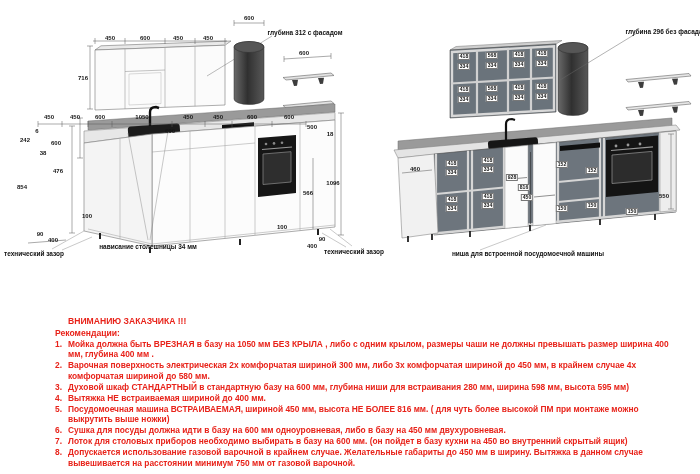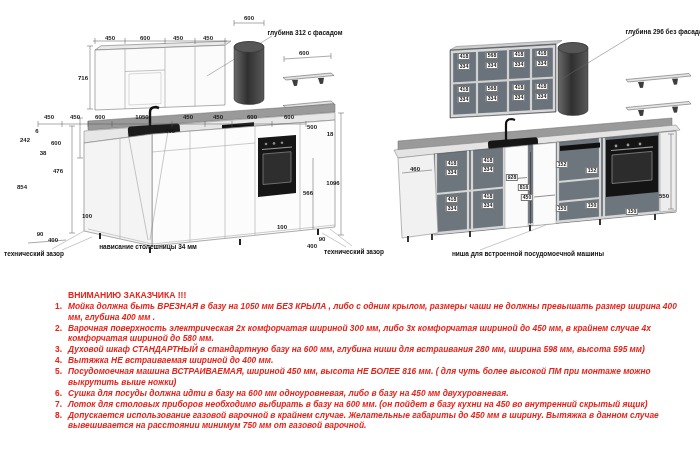--- a/index.html
+++ b/index.html
@@ -7,27 +7,27 @@
         font-family:"Liberation Sans",sans-serif;}
   .title-box{position:absolute;left:8px;top:7px;border:1.6px solid #1d1d1d;background:#fff;
              padding:2px 8px;font-size:12px;font-weight:bold;color:#111;letter-spacing:.3px;}
   svg.draw{position:absolute;left:0;top:0;z-index:1;}
   #label-layer{position:absolute;left:0;top:0;width:700px;height:474px;z-index:2;pointer-events:none;}
   .lbl{position:absolute;transform:translateX(-50%);white-space:nowrap;color:#161616;line-height:1;}
   .lbl.dim{font-size:6px;font-weight:bold;}
   .lbl.note{font-size:6.5px;font-weight:bold;color:#101010;}
   .lbl.cell{font-size:5px;font-weight:bold;background:#ffffff;border:.5px solid #777;
             padding:0 1px;color:#111;}
-  .notice{position:absolute;left:40px;top:290px;width:640px;z-index:3;line-height:1.25;}
+  .notice{position:absolute;left:40px;top:316px;width:640px;z-index:3;line-height:1.25;}
   .n-title{font-size:8.6px;font-weight:bold;margin-left:28px;}
   .n-line{font-size:8.6px;font-weight:bold;margin-left:27px;}
   .n-recs{font-size:8.6px;font-weight:bold;margin-top:1px;margin-left:15px;}
   .rec-item{display:flex;font-size:8.4px;font-weight:bold;margin-left:15px;margin-top:.5px;}
   .rec-num{flex:0 0 13px;}
-  .rec-text{flex:1;font-style:italic;}
+  .rec-text{flex:1;}
 </style>
 </head>
 <body>
 
 <div class="page">
 
 
   <svg class="draw" width="700" height="474" viewBox="0 0 700 474">
     <defs>
       <linearGradient id="cyl" x1="0" y1="0" x2="1" y2="0">
@@ -232,20 +232,21 @@
       <span class="lbl cell" style="left: 592px; top: 167px;">152</span>
       <span class="lbl cell" style="left: 562px; top: 205px;">150</span>
       <span class="lbl cell" style="left: 592px; top: 202px;">150</span>
       <span class="lbl cell" style="left: 632px; top: 208px;">150</span>
       <span class="lbl dim" style="left: 664px; top: 193px;">550</span>
       <span class="lbl note" style="left: 528px; top: 251px;">ниша для встроенной посудомоечной машины</span>
     </div>
 
   <div class="notice">
     <div class="n-title" style="color:#e8231a">ВНИМАНИЮ ЗАКАЗЧИКА !!!</div>
+    <div class="n-recs" style="color:#e8231a">Рекомендации:</div>
     <div id="rec-list" style="color:#e8231a">
         <div class="rec-item">
           <span class="rec-num">1.</span>
           <span class="rec-text">Мойка должна быть ВРЕЗНАЯ в базу на 1050 мм БЕЗ КРЫЛА , либо с одним крылом, размеры чаши  не должны превышать размер ширина 400  мм, глубина  400 мм .</span>
         </div>
         <div class="rec-item">
           <span class="rec-num">2.</span>
           <span class="rec-text">Варочная поверхность электрическая 2х комфорчатая шириной 300 мм, либо 3х комфорчатая шириной до 450 мм, в крайнем случае 4х комфорчатая шириной до 580 мм.</span>
         </div>
         <div class="rec-item">

